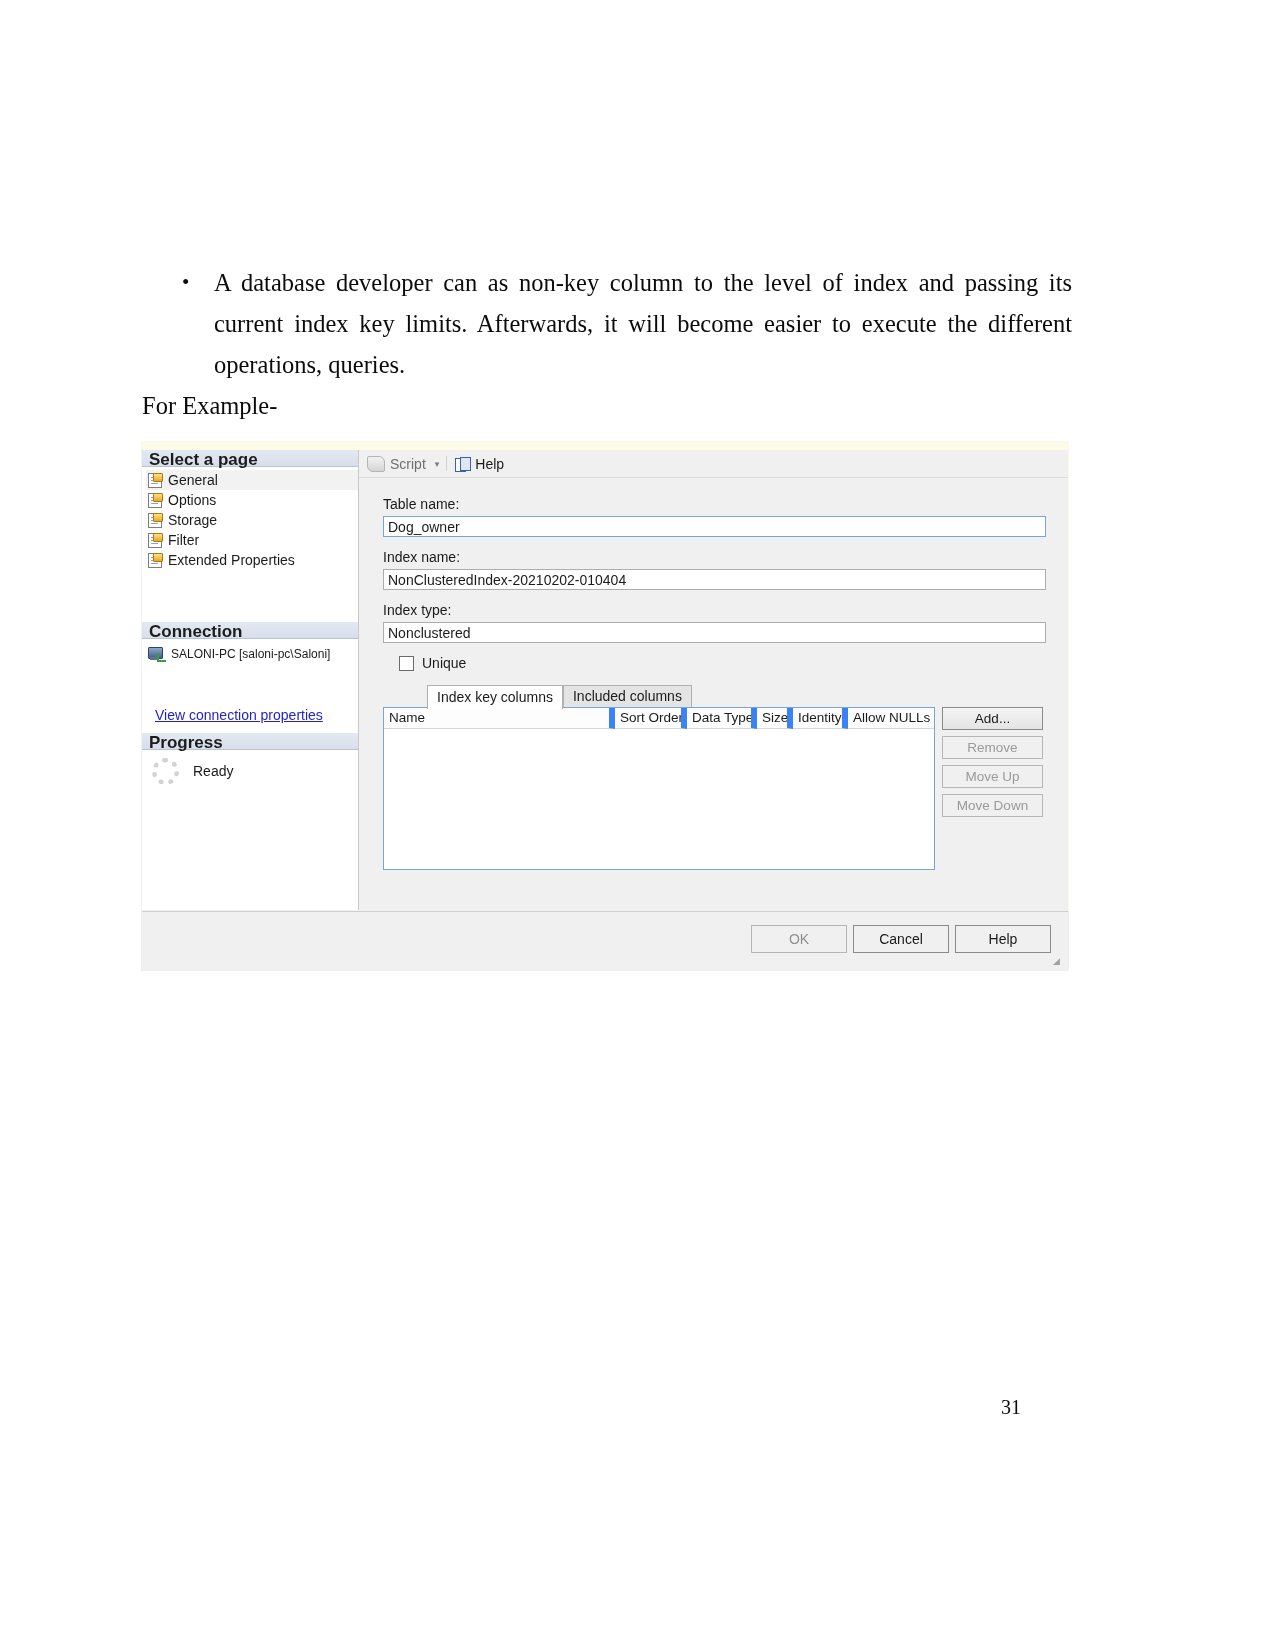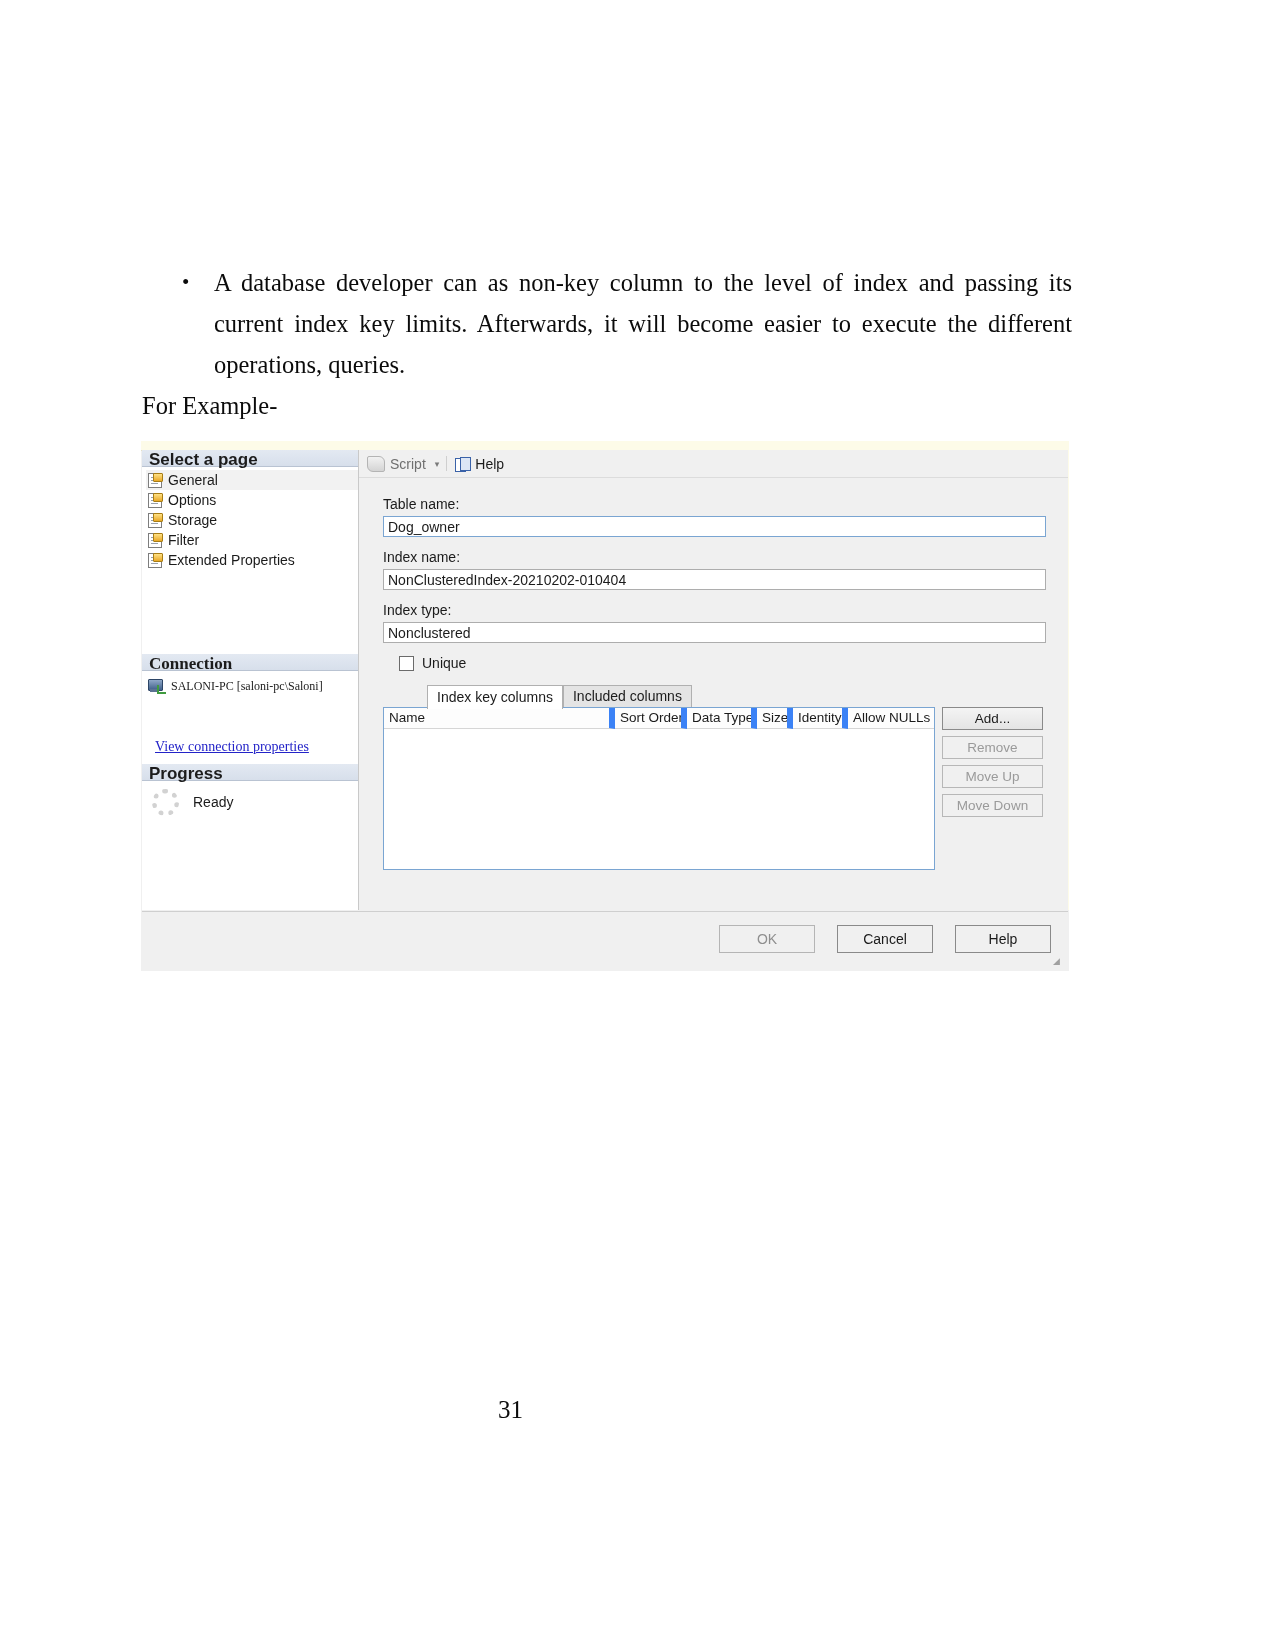--- a/index.html
+++ b/index.html
@@ -328,21 +328,21 @@
     width: 926px;
     height: 59px;
     background: #f0f0f0;
     border-top: 1px solid #cfcfcf;
   }
   .footer-btns {
     position: absolute;
     right: 17px;
     top: 13px;
     display: flex;
-    gap: 22px;
+    gap: 6px;
   }
   .fbtn {
     width: 96px; height: 28px;
     border: 1px solid #b5b5b5;
     background: #f0f0f0;
     font-size: 14px;
     line-height: 26px;
     text-align: center;
     color: #8f8f8f;
     box-sizing: border-box;
@@ -360,23 +360,23 @@
     width: 4px; height: 460px;
     background: #fdfbe8;
   }
 
   
   .page-no {
     position: absolute;
     left: 0;
     top: 1396px;
     width: 1021px;
-    text-align: center;
+    text-align: right;
     font-family: "Liberation Serif", serif;
-    font-size: 25px;
+    font-size: 20px;
     color: #0b0b0b;
   }
 </style>
 </head>
 <body>
 
 <div class="doc-body">
   <ul class="bullets">
     <li>
       <span class="bullet-dot">•</span>
@@ -426,21 +426,21 @@
       </div>
       <div class="page-item">
         <span class="pg-icon">
             <span class="sheet"></span>
             <span class="tag"></span>
           </span>
         <span class="lbl">Extended Properties</span>
       </div>
     </div>
 
-    <div style="margin-top:84px;font-family:Liberation Serif, serif;">
+    <div style="margin-top:52px;">
       <div class="pane-header">Connection</div>
       <div class="conn-body">
         <div class="conn-row">
           <span class="srv-icon">
               <span class="mon"></span>
               <span class="base"></span>
               <span class="plug"></span>
             </span>
           <span class="lbl">SALONI-PC [saloni-pc\Saloni]</span>
         </div>

